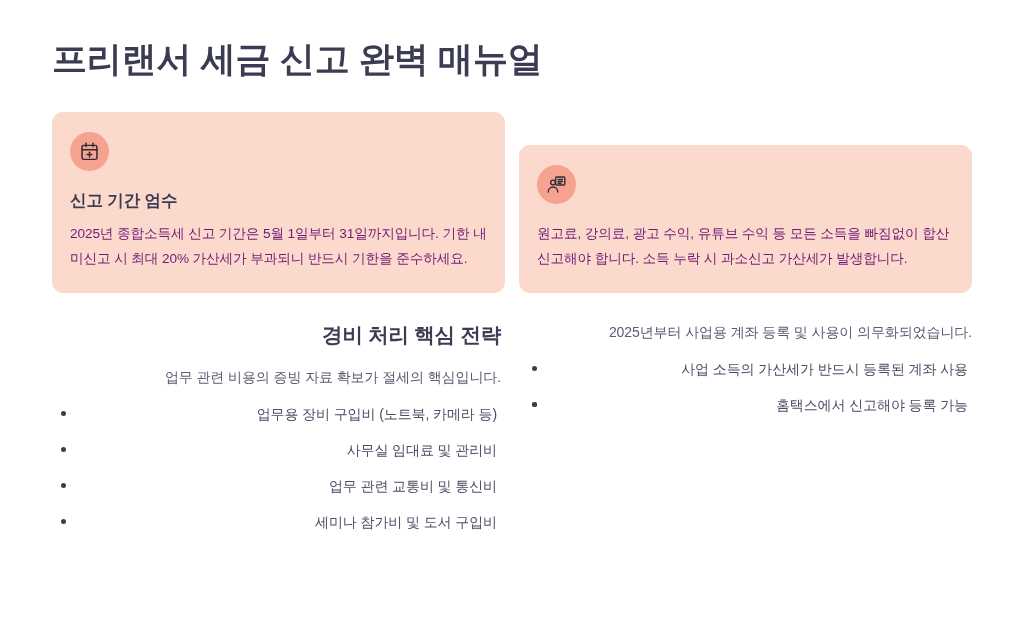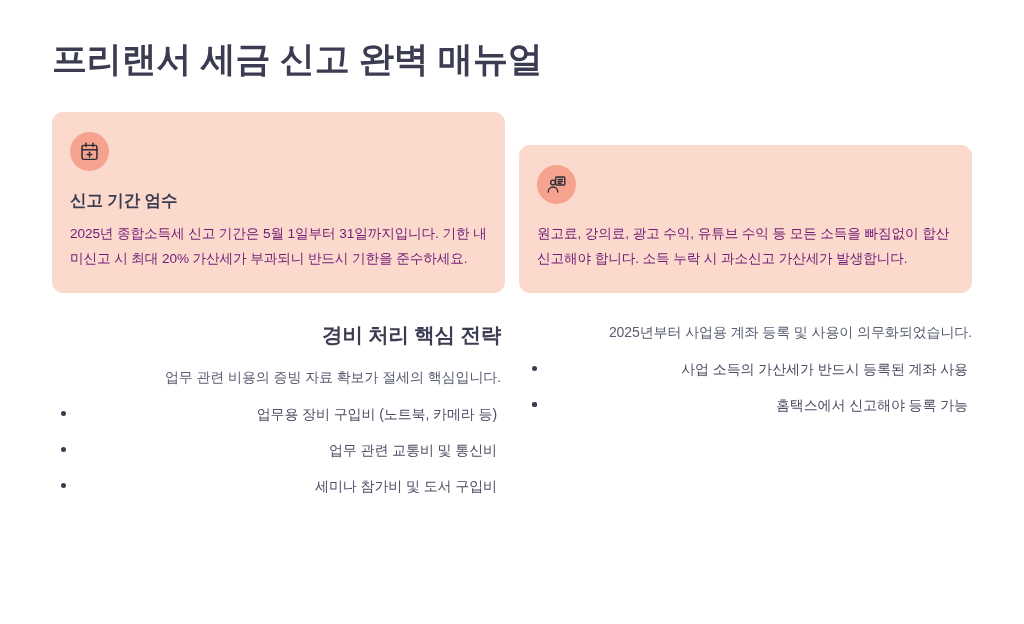--- a/index.html
+++ b/index.html
@@ -192,20 +192,24 @@
     <div class="col">
       <h2 class="section-title">경비 처리 핵심 전략</h2>
       <p class="section-intro">업무 관련 비용의 증빙 자료 확보가 절세의 핵심입니다.</p>
       <ul class="bullets">
         <li>
           <span class="dot"></span>
           <span>업무용 장비 구입비 (노트북, 카메라 등)</span>
         </li>
         <li>
           <span class="dot"></span>
+          <span>사무실 임대료 및 관리비</span>
+        </li>
+        <li>
+          <span class="dot"></span>
           <span>업무 관련 교통비 및 통신비</span>
         </li>
         <li>
           <span class="dot"></span>
           <span>세미나 참가비 및 도서 구입비</span>
         </li>
       </ul>
     </div>
 
     <div class="col-spacer"></div>

